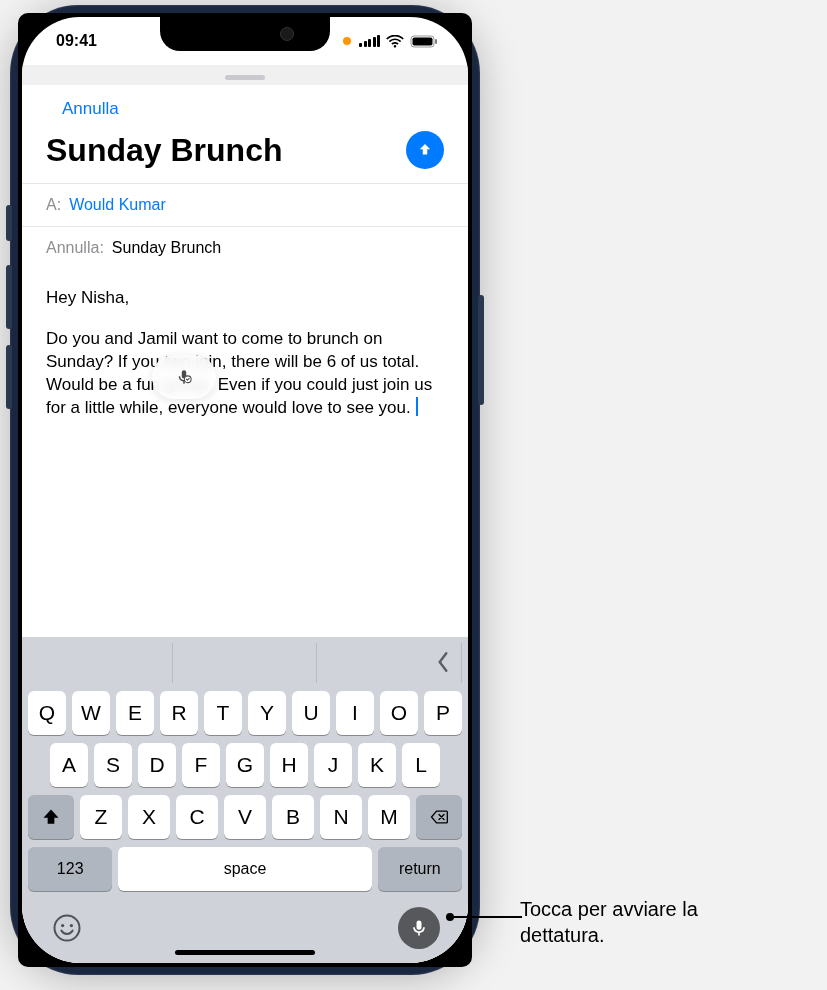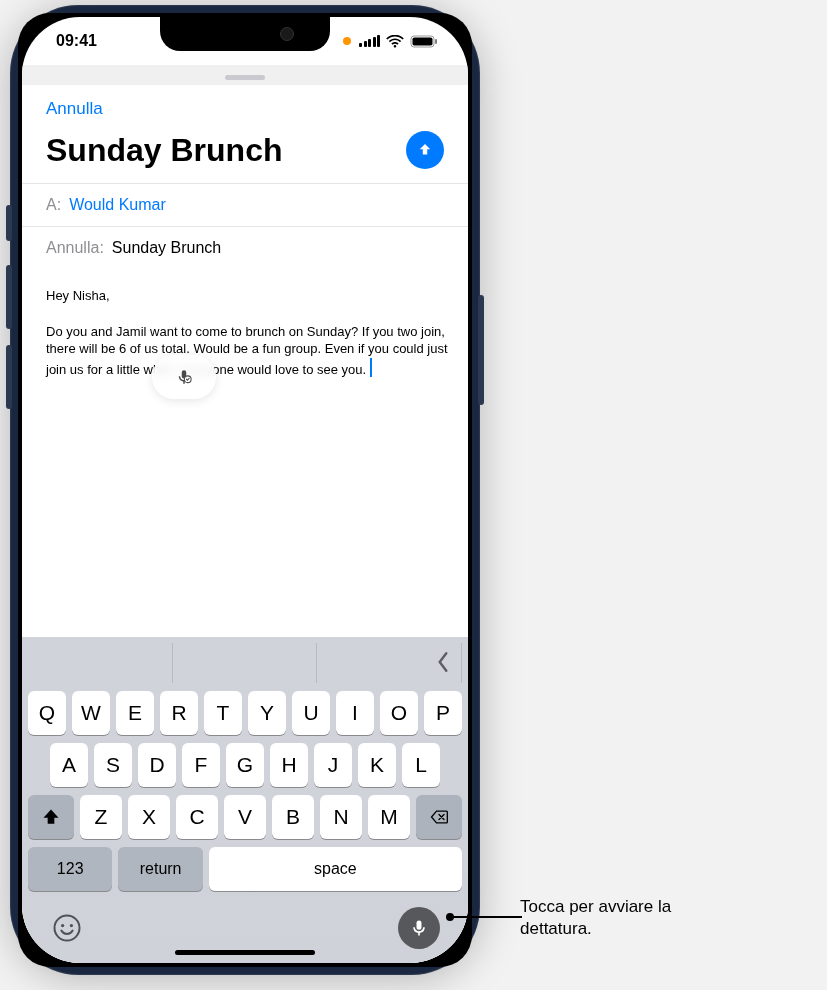--- a/index.html
+++ b/index.html
@@ -22,21 +22,21 @@
     box-shadow: 0 4px 40px rgba(0,0,0,.25), inset 0 0 2px rgba(255,255,255,.3);
   }
   .side-btn { position: absolute; background:#2a3850; border-radius:3px; }
   .side-btn.right { right:-4px; top:290px; width:6px; height:110px; }
   .side-btn.left1 { left:-4px; top:200px; width:6px; height:36px; }
   .side-btn.left2 { left:-4px; top:260px; width:6px; height:64px; }
   .side-btn.left3 { left:-4px; top:340px; width:6px; height:64px; }
   .bezel {
     width:100%; height:100%;
     background:#000;
-    border-radius:32px;
+    border-radius:10px;
     padding:4px;
   }
   .screen {
     width:100%; height:100%;
     background:#fff;
     border-radius:58px;
     overflow:hidden;
     position:relative;
     display:flex;
     flex-direction:column;
@@ -64,33 +64,33 @@
   .sbar:nth-child(1){height:4px}.sbar:nth-child(2){height:6px}.sbar:nth-child(3){height:8px}.sbar:nth-child(4){height:10px}.sbar:nth-child(5){height:12px}
   .wifi svg, .battery svg { display:block; }
   .tab-handle { height:20px; position:relative; background:#f0f0f0;}
   .tab-handle::before { content:""; position:absolute; top:10px; left:50%; transform:translateX(-50%);
     width:40px; height:5px; background:#c9c9cf; border-radius:3px;}
   .compose-area {
     flex:1; background:#fff; border-top-left-radius:12px; border-top-right-radius:12px;
     display:flex; flex-direction:column; overflow:hidden;
   }
   .nav { display:flex; justify-content:space-between; align-items:flex-start;
-    padding:14px 24px 4px 24px;}
+    padding:14px 24px 4px 24px;margin-left:16px;}
   .cancel { color:#007aff; font-size:17px; }
   .title-row { display:flex; justify-content:space-between; align-items:center;
     padding:8px 24px 14px 24px;}
   .title { font-size:32px; font-weight:700; }
   .send-btn { width:38px; height:38px; border-radius:50%;
     background:#007aff; display:flex; align-items:center; justify-content:center;}
   .send-btn svg { width:18px; height:18px; fill:#fff;}
   .field-row { padding:12px 24px; border-top:1px solid #e5e5ea;
     font-size:16px; color:#000; display:flex; gap:8px; align-items:center;}
   .field-row .lab { color:#8e8e93; }
   .link { color:#007aff; }
-  .body-text { padding:18px 15px 10px 24px; font-size:13px;
+  .body-text { padding:18px 15px 10px 24px; font-size:17px;
     line-height:1.35; position:relative; flex:1;}
   .body-text p { margin-bottom:18px;}
   .cursor-mark { display:inline-block; width:2px; height:19px;
     background:#007aff; vertical-align:-3px;}
   .mic-pill { position:absolute; left:130px; top:86px;
     width:64px; height:44px; border-radius:22px;
     background:rgba(255,255,255,.85); backdrop-filter:blur(6px);
     display:flex; align-items:center; justify-content:center;
     box-shadow:0 2px 10px rgba(0,0,0,.1);}
   .mic-pill svg { width:18px; height:18px; }
@@ -117,21 +117,21 @@
   .kb-footer { display:flex; justify-content:space-between;
     align-items:center; padding:8px 22px 4px 22px;}
   .emoji-btn, .mic-btn { width:34px; height:34px; display:flex;
     align-items:center; justify-content:center;}
   .mic-btn { width:42px; height:42px; border-radius:50%; background:#57585c;}
   .home-ind { position:absolute; bottom:8px; left:50%;
     transform:translateX(-50%); width:140px; height:5px;
     background:#000; border-radius:3px;}
   
   .callout { position:absolute; left:520px; top:896px;
-    font-size:17px; color:#000; line-height:1.3;}
+    font-size:20px; color:#000; line-height:1.3;}
   .callout-line { position:absolute; left:450px; top:916px;
     width:72px; height:2px; background:#000;}
   .callout-line::before { content:""; position:absolute; left:-4px; top:-3px;
     width:8px; height:8px; border-radius:50%; background:#000;}
 </style>
 </head>
 <body>
 
 <div class="phone">
   <div class="side-btn right"></div>
@@ -247,22 +247,22 @@
             <div id="krow3" style="display:contents"><div class="key">Z</div><div class="key">X</div><div class="key">C</div><div class="key">V</div><div class="key">B</div><div class="key">N</div><div class="key">M</div></div>
             <div class="key dark wide del">
               <svg viewBox="0 0 24 24">
                   <path d="M21 5H9L3 12l6 7h12a1 1 0 0 0 1-1V6a1 1 0 0 0-1-1z" fill="none" stroke="#000" stroke-width="1.6"></path>
                   <path d="m12 9 6 6m0-6-6 6" stroke="#000" stroke-width="1.6" stroke-linecap="round"></path>
                 </svg>
             </div>
           </div>
           <div class="krow bottom">
             <div class="key k123">123</div>
+            <div class="key space">space</div>
             <div class="key return">return</div>
-            <div class="key space">space</div>
           </div>
           <div class="kb-footer">
             <div class="emoji-btn">
               <svg width="30" height="30" viewBox="0 0 24 24">
                   <circle cx="12" cy="12" r="10" fill="none" stroke="#50525a" stroke-width="1.6"></circle>
                   <circle cx="8.5" cy="10" r="1.3" fill="#50525a"></circle>
                   <circle cx="15.5" cy="10" r="1.3" fill="#50525a"></circle>
                   <path d="M7.5 14c1 1.8 2.6 2.7 4.5 2.7s3.5-.9 4.5-2.7" fill="none" stroke="#50525a" stroke-width="1.6" stroke-linecap="round"></path>
                 </svg>
             </div>

